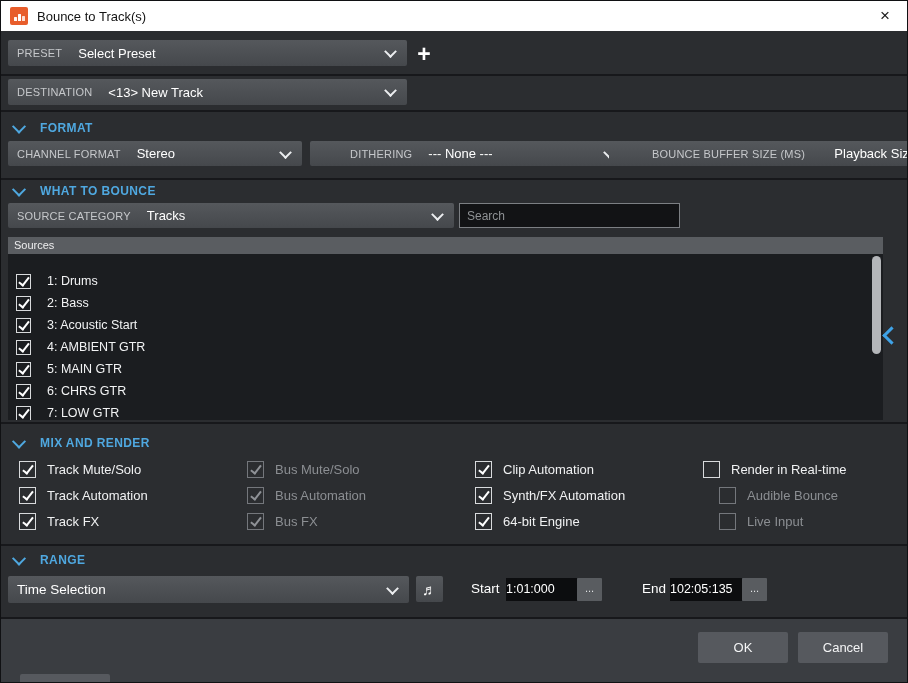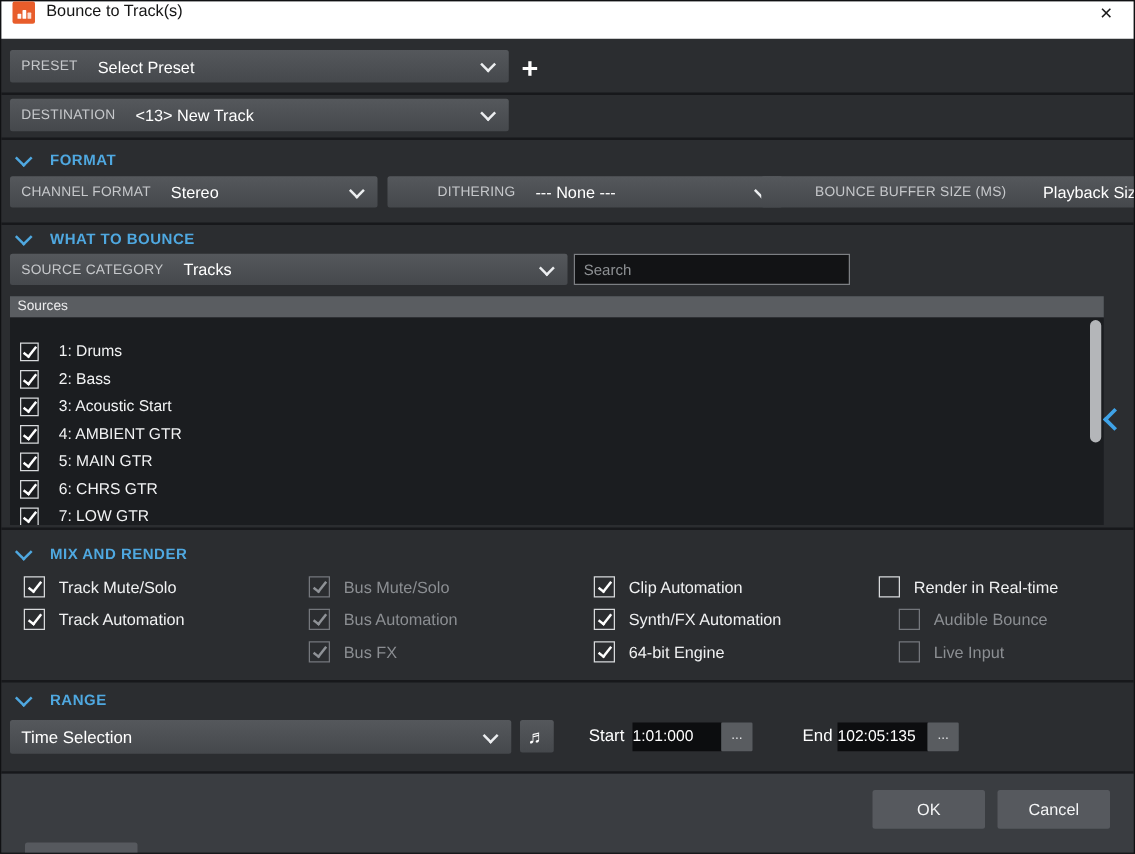--- a/index.html
+++ b/index.html
@@ -3,21 +3,21 @@
 <meta charset="utf-8">
 <style>
   html,body { margin:0; padding:0; background:#1d1e20; }
   #dialog {
     position:relative; width:908px; height:683px; background:#2b2d30;
     font-family:"Liberation Sans", sans-serif; overflow:hidden;
     border:1px solid #101113; box-sizing:border-box;
   }
   
   .titlebar { position:absolute; left:0; top:0; width:100%; height:30px; background:#ffffff;
-    display:flex; padding:0 9px; box-sizing:border-box; }
+    display:flex; align-items:center; padding:0 9px; box-sizing:border-box; }
   .app-icon { width:18px; height:18px; background:#e85d2b; border-radius:2px; margin-right:9px; position:relative; flex:none; }
   .app-icon i { position:absolute; bottom:4px; background:#ffffff; width:2.5px; border-radius:0.5px; }
   .app-icon i.b1 { left:4px;  height:4px; opacity:.95; }
   .app-icon i.b2 { left:8px;  height:7px; }
   .app-icon i.b3 { left:12px; height:5px; opacity:.8; }
   .title-text { font-size:13px; color:#141414; }
   .close-btn { margin-left:auto; width:26px; text-align:center; font-size:17px; color:#1b1b1b; }
   
   .sep { position:absolute; left:0; width:100%; height:2px; background:#17181b; }
   
@@ -197,20 +197,24 @@
   </div>
   <div class="mix-col" style="left:18px;">
       <div class="mix-item">
         <span class="cb big checked"></span>
         <span class="mix-label">Track Mute/Solo</span>
       </div>
       <div class="mix-item">
         <span class="cb big checked"></span>
         <span class="mix-label">Track Automation</span>
       </div>
+      <div class="mix-item">
+        <span class="cb big checked"></span>
+        <span class="mix-label">Track FX</span>
+      </div>
     </div>
   <div class="mix-col" style="left:246px;">
       <div class="mix-item disabled">
         <span class="cb big checked disabled"></span>
         <span class="mix-label">Bus Mute/Solo</span>
       </div>
       <div class="mix-item disabled">
         <span class="cb big checked disabled"></span>
         <span class="mix-label">Bus Automation</span>
       </div>

